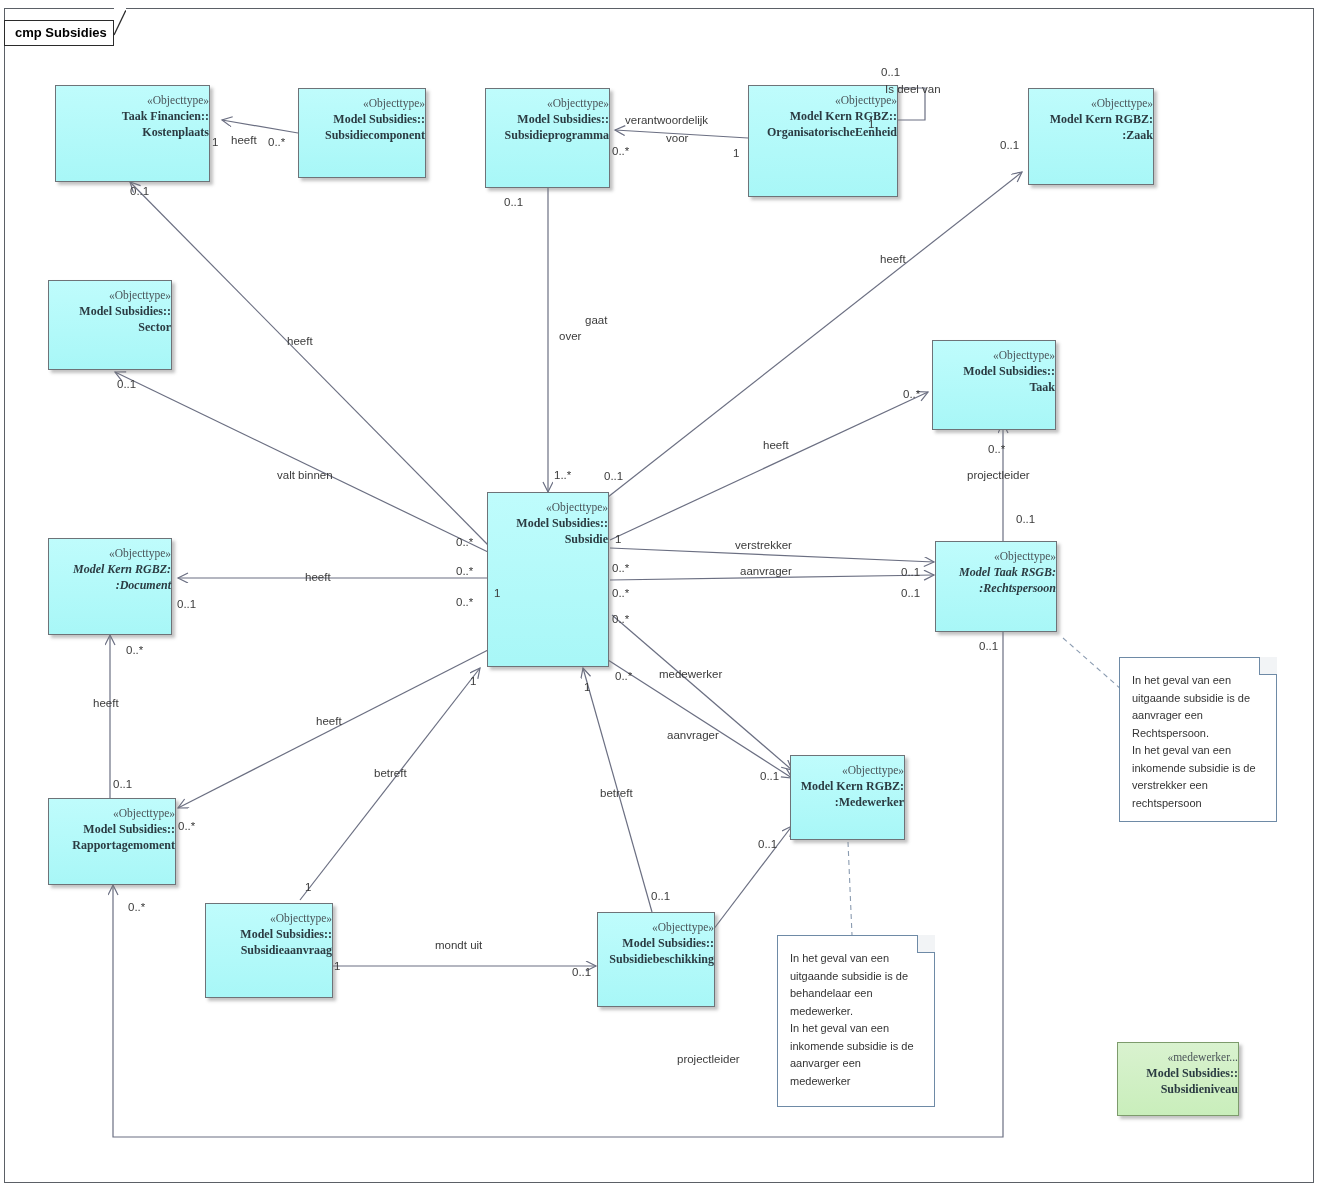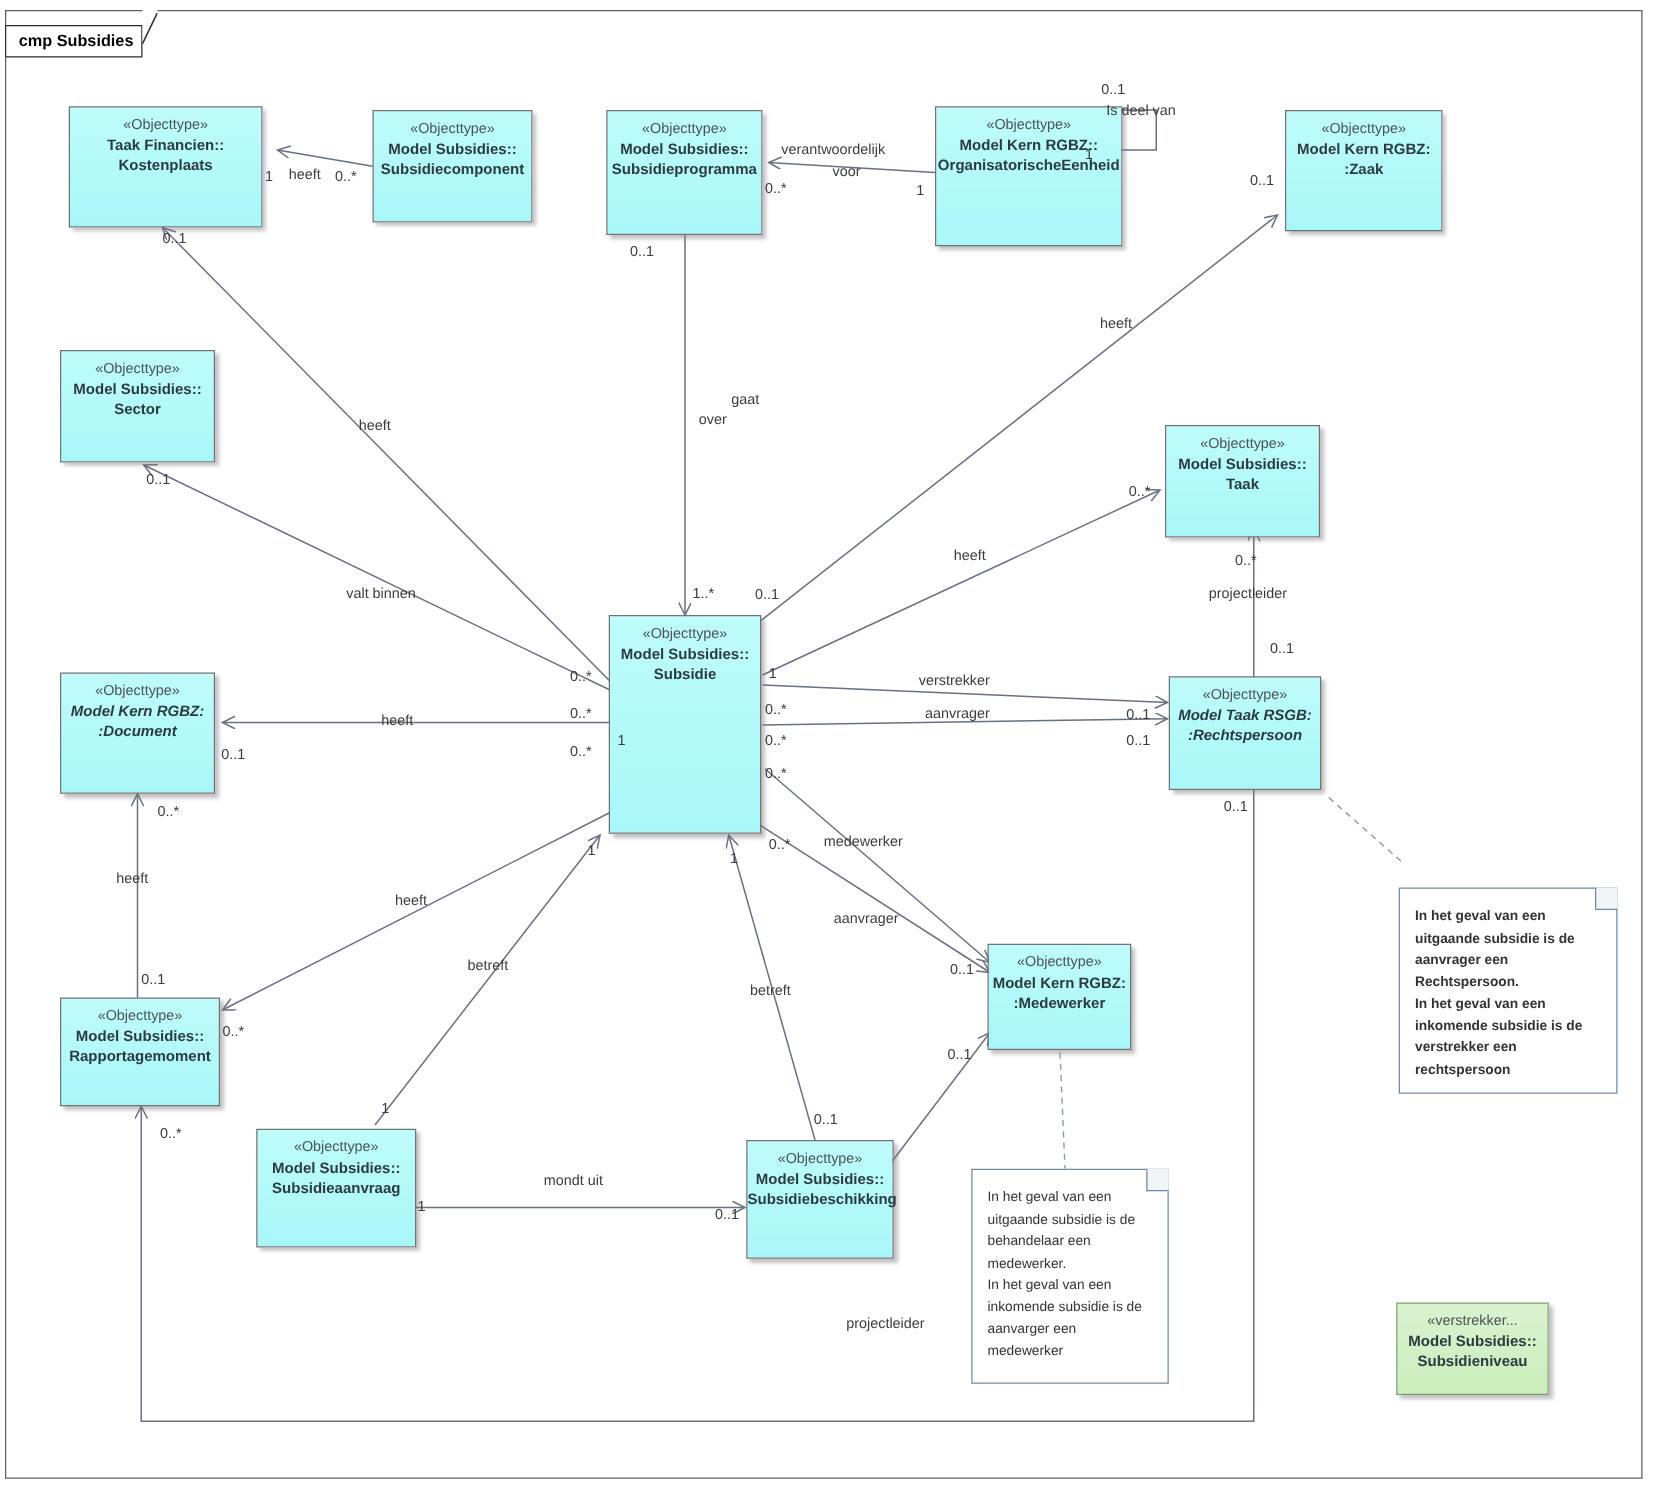--- a/index.html
+++ b/index.html
@@ -4,21 +4,21 @@
 <style>
   html,body{margin:0;padding:0;background:#ffffff;}
   body{font-family:"Liberation Sans", sans-serif;}
   #canvas{position:relative;width:1325px;height:1192px;background:#ffffff;overflow:hidden;}
   #frame{position:absolute;left:4px;top:8px;width:1310px;height:1175px;border:1px solid #5b6066;box-sizing:border-box;}
   #frame-tab{position:absolute;left:4px;top:8px;height:26px;background:#ffffff;border:1px solid #2b2b2b;border-bottom:1px solid #2b2b2b;box-sizing:border-box;margin-top:12px;}
   #frame-tab-inner{font-size:13px;font-weight:bold;color:#000;padding:4px 26px 4px 10px;white-space:nowrap;}
 
   .node{position:absolute;background:linear-gradient(180deg,#bffcfc 0%,#a8f7f7 100%);
         border:1px solid #6e7378;box-shadow:3px 3px 3px rgba(120,120,120,0.45);
-        box-sizing:border-box;text-align:center;padding-top:7px;}
+        box-sizing:border-box;text-align:right;padding-top:7px;font-family:Liberation Serif, serif;}
   .node.enum{background:linear-gradient(180deg,#d9f2cf 0%,#c9eebb 100%);border:1px solid #7d9b6c;}
   .stereo{font-size:11.5px;color:#4a5358;line-height:15px;white-space:nowrap;}
   .nm{font-size:12px;font-weight:bold;color:#2b3b42;line-height:16px;white-space:nowrap;}
   .nm.ital{font-style:italic;}
 
   .note{position:absolute;background:#ffffff;border:1px solid #6e8aa6;box-sizing:border-box;
         padding:14px 10px 8px 12px;font-size:11px;color:#333;line-height:17.5px;}
   .note .fold{position:absolute;right:-1px;top:-1px;width:17px;height:17px;
         background:#f2f4f6;border-left:1px solid #6e8aa6;border-bottom:1px solid #6e8aa6;}
   .note p{margin:0;white-space:pre-line;}
@@ -176,26 +176,26 @@
     <div class="nm">Subsidieaanvraag</div>
   </div>
 
   <div class="node" style="left:597px;top:912px;width:118px;height:95px;">
     <div class="stereo">«Objecttype»</div>
     <div class="nm">Model Subsidies::</div>
     <div class="nm">Subsidiebeschikking</div>
   </div>
 
   <div class="node enum" style="left:1117px;top:1042px;width:122px;height:74px;">
-    <div class="stereo">«verstrekker...</div>
+    <div class="stereo">«medewerker...</div>
     <div class="nm">Model Subsidies::</div>
     <div class="nm">Subsidieniveau</div>
   </div>
 
-  <div class="note" style="left:1119px;top:710px;width:175px;height:165px;font-weight:bold;">
+  <div class="note" style="left:1119px;top:657px;width:158px;height:165px;">
     <div class="fold"></div>
     <p>In het geval van een uitgaande subsidie is de aanvrager een Rechtspersoon.
 In het geval van een inkomende subsidie is de verstrekker een rechtspersoon</p>
   </div>
 
   <div class="note" style="left:777px;top:935px;width:158px;height:172px;">
     <div class="fold"></div>
     <p>In het geval van een uitgaande subsidie is de behandelaar een medewerker.
 In het geval van een inkomende subsidie is de aanvarger een medewerker</p>
   </div>

